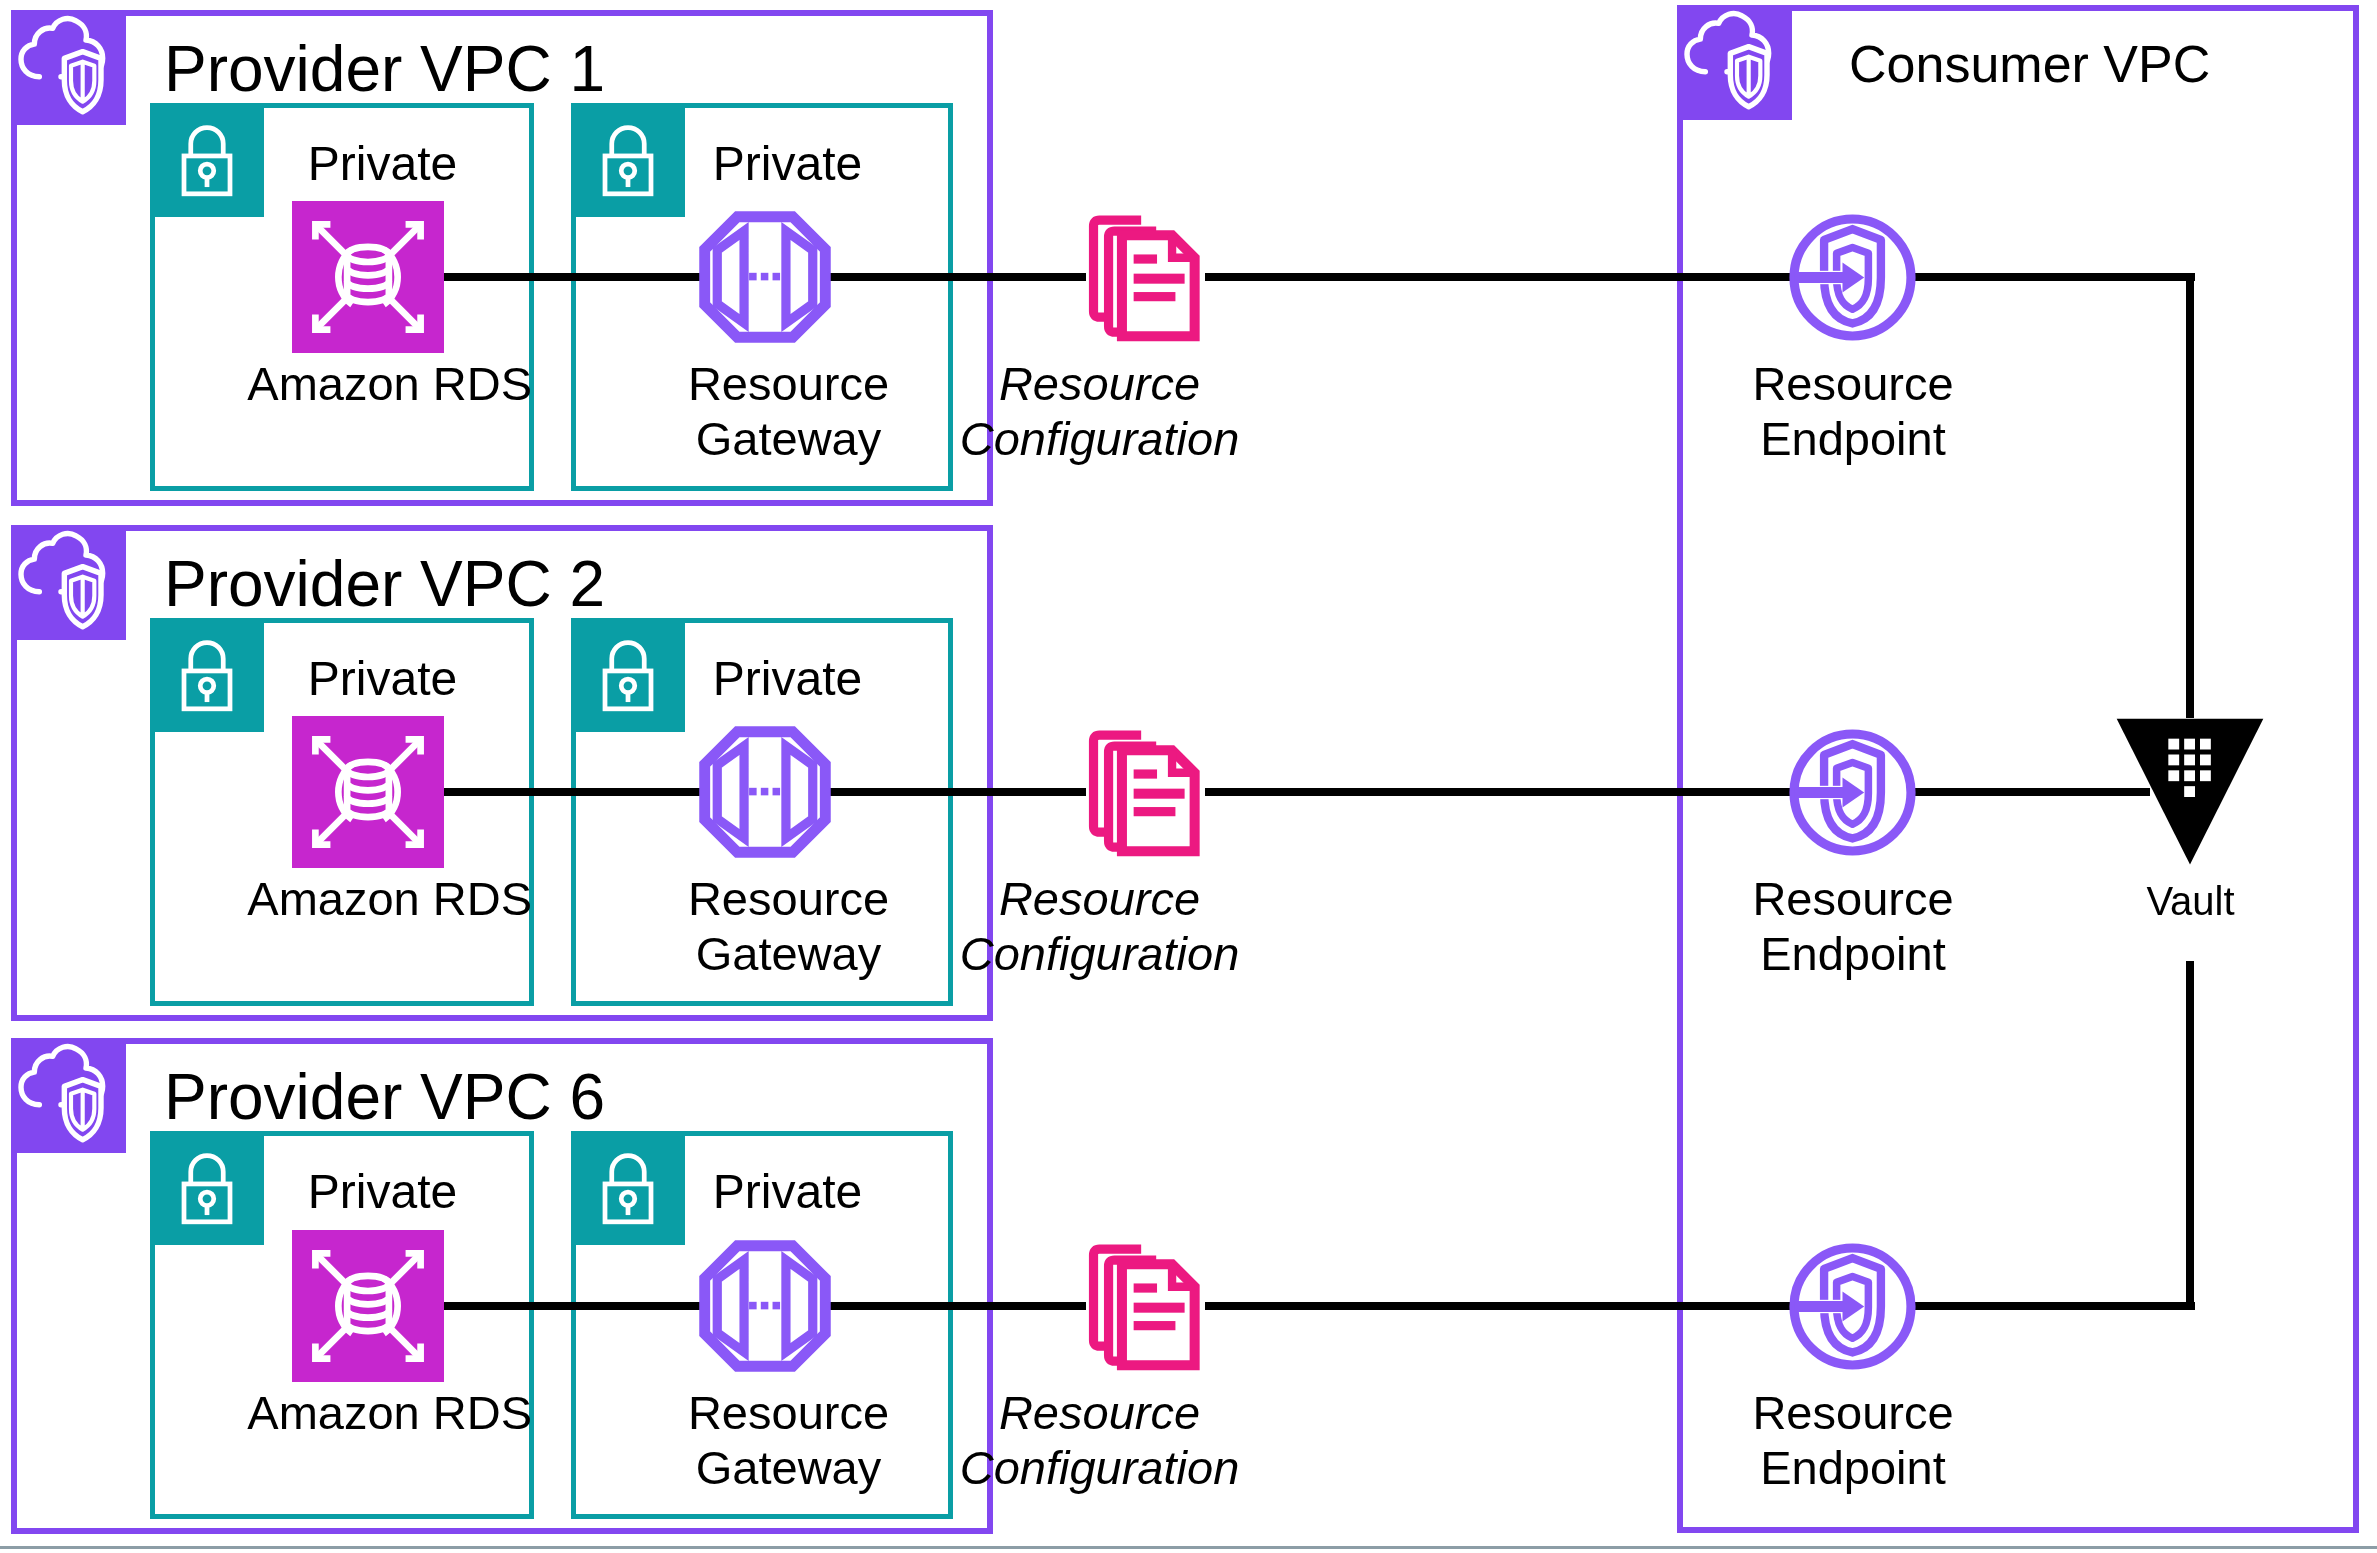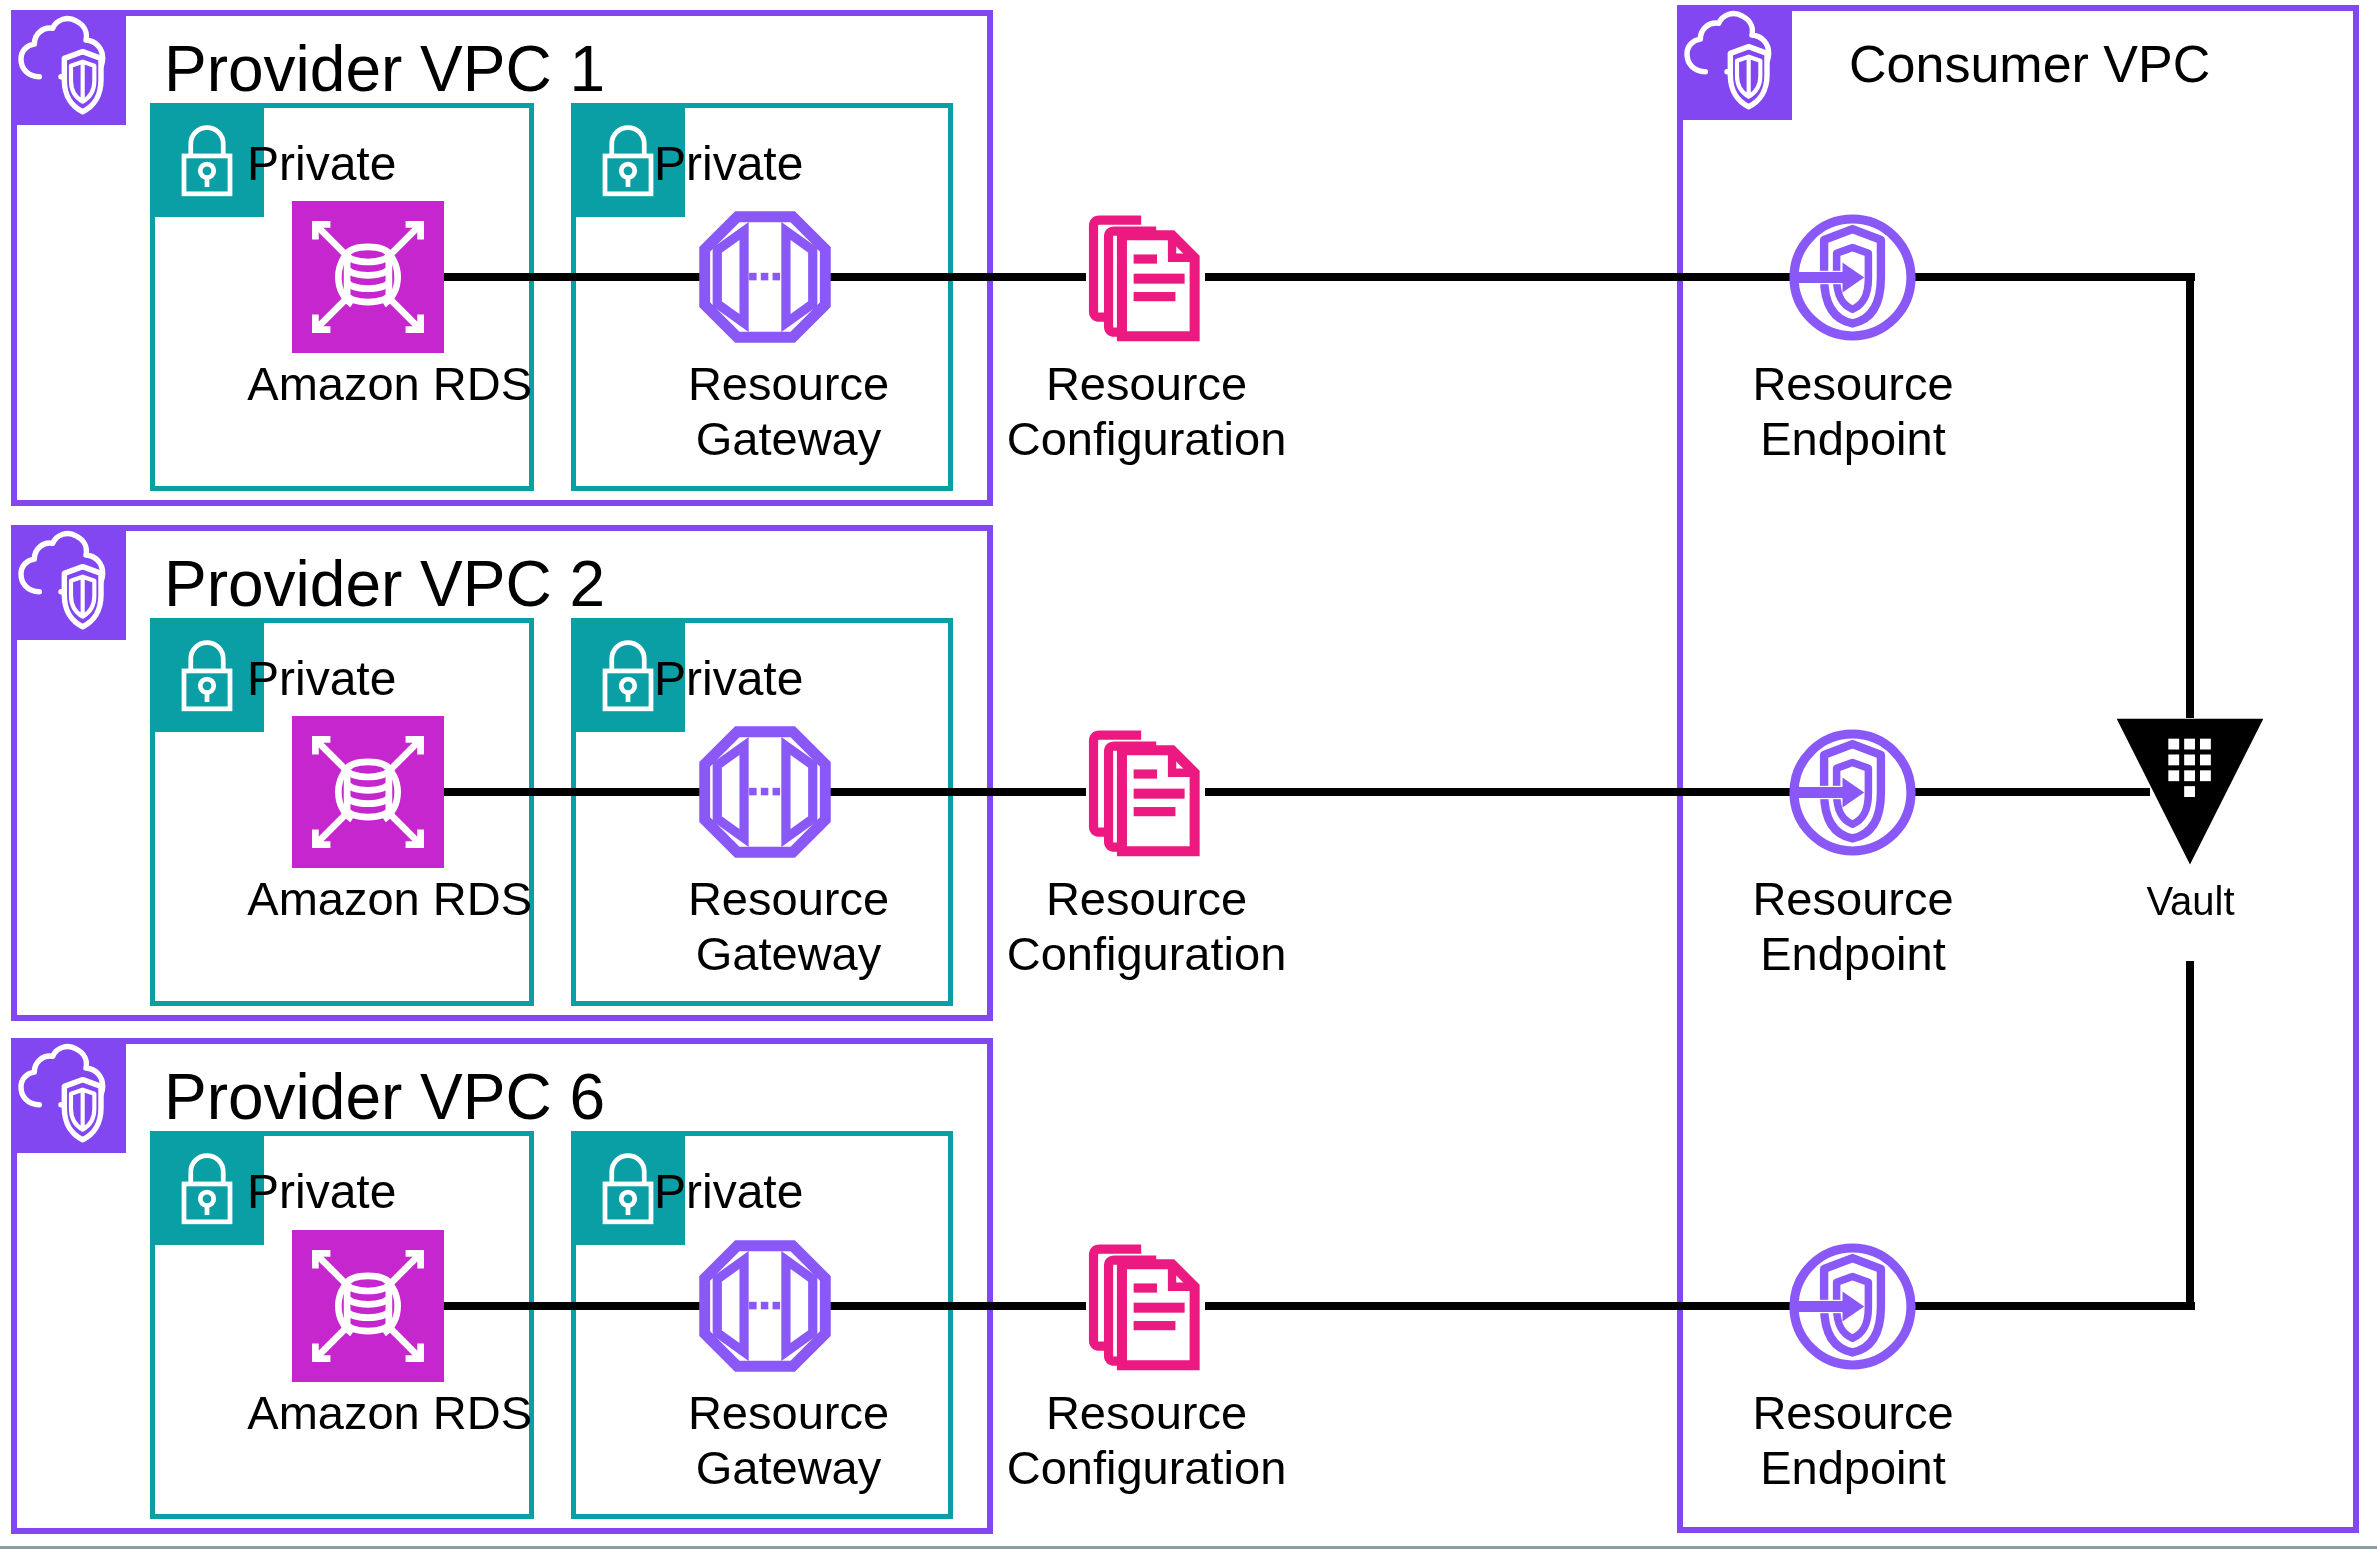--- a/index.html
+++ b/index.html
@@ -22,36 +22,36 @@
   .vtitle{position:absolute;left:164px;top:calc(var(--vt) + 29px);font-size:64px;line-height:60px;white-space:nowrap;}
   .ctitle{position:absolute;left:1825px;top:34px;font-size:52px;line-height:60px;white-space:nowrap;margin-left:24px;}
 
   .subnet{position:absolute;top:calc(var(--vt) + 93px);height:388px;border:5.8px solid var(--subnet_teal);background:#fff;}
   .subnet.s1{left:150px;width:384px;}
   .subnet.s2{left:571px;width:382px;}
   .tsq{position:absolute;top:calc(var(--vt) + 93px);width:114px;height:114px;background:var(--subnet_teal);
     display:flex;align-items:center;justify-content:center;}
   .tsq.t1{left:150px;}
   .tsq.t2{left:571px;}
-  .plabel{position:absolute;top:calc(var(--vt) + 127px);font-size:48px;line-height:53px;}
+  .plabel{position:absolute;top:calc(var(--vt) + 127px);font-size:48px;line-height:53px;text-align:center;}
   .plabel.p1{left:247px;width:271px;}
   .plabel.p2{left:654px;width:267px;}
 
   
   .rdsbox{position:absolute;left:292px;top:calc(var(--ry) - 76px);width:152px;height:152px;
     background:var(--rds_magenta);display:flex;align-items:center;justify-content:center;}
   .gw{position:absolute;left:698px;top:calc(var(--ry) - 67px);width:134px;height:134px;}
   .cfg{position:absolute;left:1086px;top:calc(var(--ry) - 67px);width:117px;height:134px;}
   .ep{position:absolute;left:1789px;top:calc(var(--ry) - 63px);width:127px;height:127px;}
 
   
   .cap{position:absolute;top:calc(var(--ry) + 79px);font-size:47px;line-height:55px;text-align:center;}
   .rds-cap{left:198px;width:334px;text-align:right;}
   .gw-cap{left:638px;width:301px;}
-  .cfg-cap{left:971px;width:351px;}
+  .cfg-cap{left:924px;width:351px;font-style:italic;}
   .ep-cap{left:1711px;width:284px;}
 
   
   .hline{position:absolute;top:calc(var(--ry) - 4.2px);height:8.4px;background:var(--line_black);}
   .seg1{left:444px;width:256px;}
   .seg2{left:829px;width:257px;}
   .seg3{left:1205px;width:588px;}
   .seg4-long{left:1913px;width:282px;}
   .seg4-short{left:1913px;width:237px;}
   .vline{position:absolute;left:2186px;width:8.4px;background:var(--line_black);}

